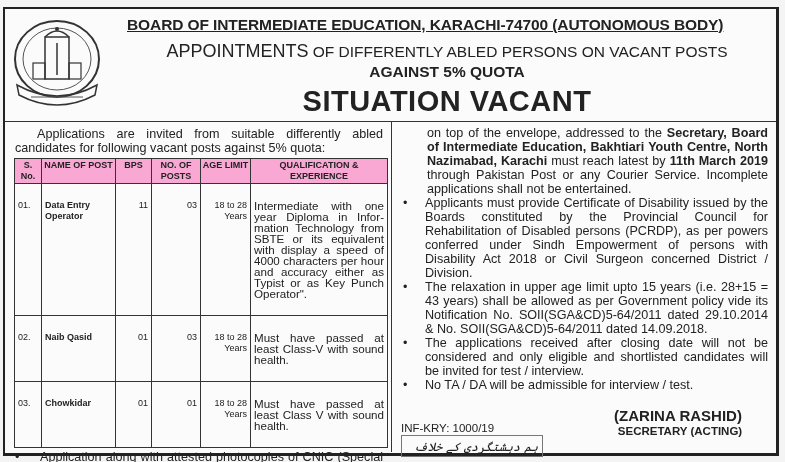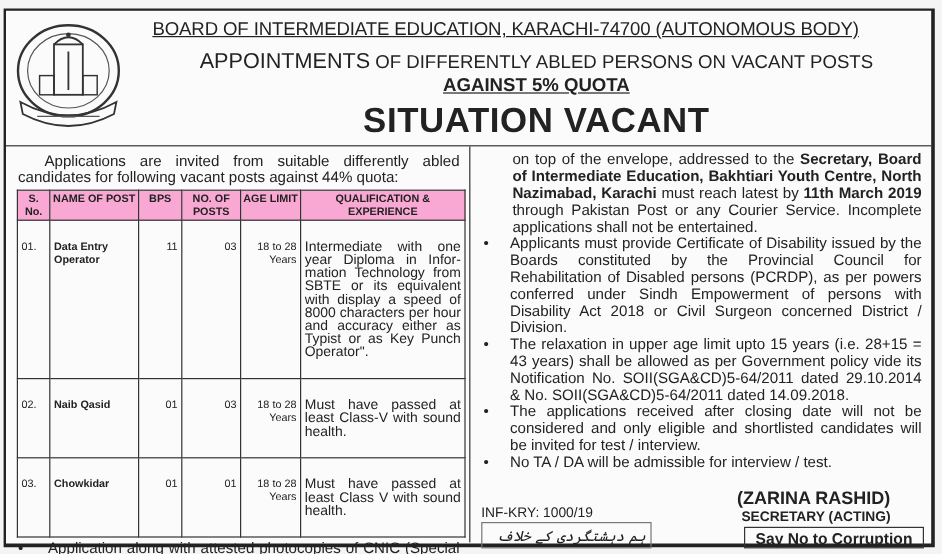--- a/index.html
+++ b/index.html
@@ -2,26 +2,26 @@
 <html><head>
 <meta charset="utf-8">
 <style>
   html, body { margin: 0; padding: 0; background: #f4f4f4; }
   body { width: 785px; height: 462px; position: relative; overflow: hidden;
          font-family: "Liberation Sans", sans-serif; color: #222; }
   .frame { position: absolute; left: 3px; top: 7px; width: 771px; height: 444px;
            border: 2px solid #222; border-right-width: 3px; border-bottom-width: 3px; background: #fbfbfb; }
   .header { position: absolute; left: 0; top: 0; width: 771px; height: 112px; border-bottom: 1.5px solid #333; }
   .logo { position: absolute; left: 6px; top: 6px; width: 92px; height: 100px; }
-  .h1 { position: absolute; left: 122px; top: 7px; width: 640px; font-size: 15.5px; font-weight: normal;
+  .h1 { position: absolute; left: 122px; top: 7px; width: 640px; font-size: 15.5px; font-weight: bold;
         text-decoration: underline; white-space: nowrap; letter-spacing: -0.1px; }
   .h2 { position: absolute; left: 132px; top: 32px; width: 620px; text-align: center; font-weight: normal; white-space: nowrap; }
   .h2 .big { font-size: 18px; }
   .h2 .small { font-size: 15.5px; }
-  .h3 { position: absolute; left: 122px; top: 54px; width: 640px; text-align: center; font-weight: bold; font-size: 15.5px; text-decoration: underline; }
+  .h3 { position: absolute; left: 122px; top: 54px; width: 640px; text-align: center; font-weight: bold; font-size: 15.5px; }
   .h4 { position: absolute; left: 122px; top: 76px; width: 640px; text-align: center; font-weight: 900; font-size: 29px; letter-spacing: 0.5px; }
   .col-left { position: absolute; left: 0; top: 113px; width: 386px; height: 330px; border-right: 1.5px solid #333; }
   .col-right { position: absolute; left: 388px; top: 113px; width: 383px; height: 330px; }
   .intro { margin: 5px 8px 0 10px; font-size: 12.6px; line-height: 14px; text-align: justify; text-indent: 22px; }
   table.posts { margin: 3px 0 0 9px; border-collapse: collapse; width: 374px; font-size: 9px; }
   table.posts th, table.posts td { border: 1.3px solid #333; vertical-align: top; }
   table.posts th { background: #f9a8d4; font-weight: bold; text-align: center; line-height: 11px; padding: 1px 1px; font-size: 9px; }
   table.posts td { padding: 16px 3px; line-height: 11px; }
   td.c { text-align: right; }
   td.b { font-weight: bold; }
@@ -59,21 +59,21 @@
       <path d="M6 70 Q46 92 86 70 L84 80 Q46 100 8 80 Z" fill="none" stroke="#333" stroke-width="1.5"></path>
       <line x1="20" y1="82" x2="72" y2="82" stroke="#555" stroke-width="1"></line>
     </svg>
     <div class="h1">BOARD OF INTERMEDIATE EDUCATION, KARACHI-74700 (AUTONOMOUS BODY)</div>
     <div class="h2"><span class="big">APPOINTMENTS</span><span class="small"> OF DIFFERENTLY ABLED PERSONS ON VACANT POSTS</span></div>
     <div class="h3">AGAINST 5% QUOTA</div>
     <div class="h4">SITUATION VACANT</div>
   </div>
 
   <div class="col-left">
-    <div class="intro">Applications are invited from suitable differently abled candidates for following vacant posts against 44% quota:</div>
+    <div class="intro">Applications are invited from suitable differently abled candidates for following vacant posts against 5% quota:</div>
     <table class="posts">
       <colgroup>
         <col style="width:27px">
           <col style="width:74px">
           <col style="width:36px">
           <col style="width:49px">
           <col style="width:50px">
           <col>
       </colgroup>
       <tbody>
@@ -84,21 +84,21 @@
         <th>NO. OF POSTS</th>
         <th>AGE LIMIT</th>
         <th>QUALIFICATION &amp; EXPERIENCE</th>
       </tr>
       <tr>
         <td>01.</td>
         <td class="b">Data Entry Operator</td>
         <td class="c">11</td>
         <td class="c">03</td>
         <td class="c">18 to 28 Years</td>
-        <td class="q">Intermediate with one year Diploma in Infor-mation Technology from SBTE or its equivalent with display a speed of 8000 characters per hour and accuracy either as Typist or as Key Punch Operator".</td>
+        <td class="q">Intermediate with one year Diploma in Infor-mation Technology from SBTE or its equivalent with display a speed of 4000 characters per hour and accuracy either as Typist or as Key Punch Operator".</td>
       </tr>
       <tr>
         <td>02.</td>
         <td class="b">Naib Qasid</td>
         <td class="c">01</td>
         <td class="c">03</td>
         <td class="c">18 to 28 Years</td>
         <td class="q">Must have passed at least Class-V with sound health.</td>
       </tr>
       <tr>
@@ -134,16 +134,15 @@
     </div>
     <div class="bullet rbul">
       <span class="dot">•</span>
       <span>No TA / DA will be admissible for interview / test.</span>
     </div>
 
     <div class="inf">INF-KRY: 1000/19</div>
     <div class="urdu">ہم دہشتگردی کے خلاف متحد ہیں</div>
     <div class="sign">(ZARINA RASHID)</div>
     <div class="desig">SECRETARY (ACTING)</div>
-    <div class="corrupt">Say No to Corruption</div>
   </div>
 
 </div>
 
 </body></html>

